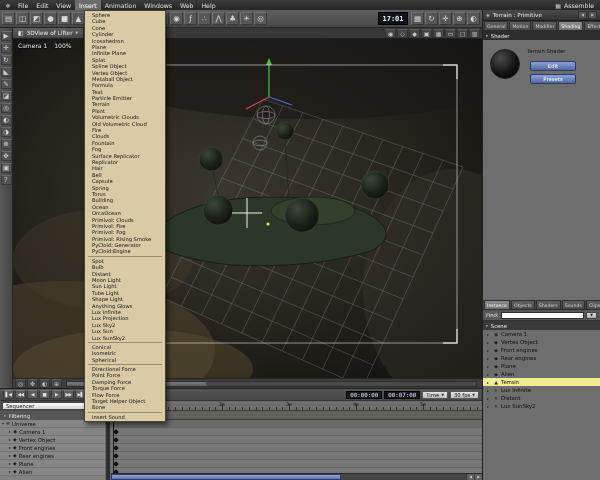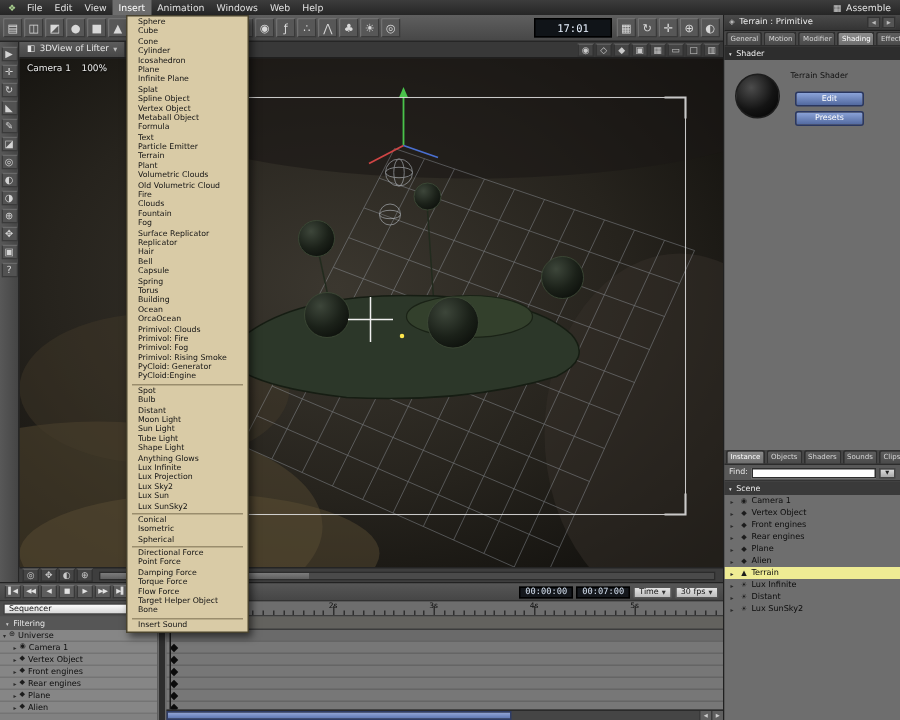--- a/index.html
+++ b/index.html
@@ -15,21 +15,21 @@
   #room-box { margin-left:auto; display:flex; align-items:center; gap:3px; padding-right:4px; }
   #room-icon { font-size:6px; color:#cfcfcf; }
 
   
   #main { display:flex; height:470px; }
   #left-col { width:482px; display:flex; flex-direction:column; }
 
   
   #toolbar { height:18px; background:linear-gradient(#5f5f5f,#474747); border-bottom:1px solid #262626; display:flex; align-items:center; gap:1px; padding:0 2px; }
   .tbico { width:13px; height:13px; display:flex; align-items:center; justify-content:center; font-size:7.5px; color:#d8d8d8; background:#575757; border:1px solid #3a3a3a; border-top-color:#707070; border-left-color:#707070; border-radius:1px; }
-  #clock { margin-left:auto; width:52px; height:13px; background:#101418; border:1px solid #000; color:#e8f2ff; font-family:"DejaVu Sans Mono",monospace; font-size:7px; display:flex; align-items:center; justify-content:center; }
+  #clock { margin-left:auto; width:30px; height:13px; background:#101418; border:1px solid #000; color:#e8f2ff; font-family:"DejaVu Sans Mono",monospace; font-size:7px; display:flex; align-items:center; justify-content:center;font-weight:bold; }
   #tb-right { display:flex; gap:1px; margin-left:2px; }
 
   
   #work-row { height:360px; display:flex; }
   #side-toolbar { width:13px; background:linear-gradient(90deg,#585858,#454545); border-right:1px solid #262626; display:flex; flex-direction:column; align-items:center; gap:2px; padding-top:3px; }
   .sico { width:11px; height:10px; font-size:6.5px; color:#d4d4d4; background:#525252; border:1px solid #3a3a3a; border-top-color:#6a6a6a; display:flex; align-items:center; justify-content:center; border-radius:1px; }
 
   #viewport { flex:1; display:flex; flex-direction:column; }
   #vp-header { height:11px; background:#383838; display:flex; align-items:center; border-bottom:1px solid #1f1f1f; padding-right:2px; }
   #vp-tab { height:100%; display:flex; align-items:center; gap:3px; background:linear-gradient(#5c5c5c,#474747); border-right:1px solid #2a2a2a; padding:0 5px; font-size:5.8px; color:#e8e8e8; }

